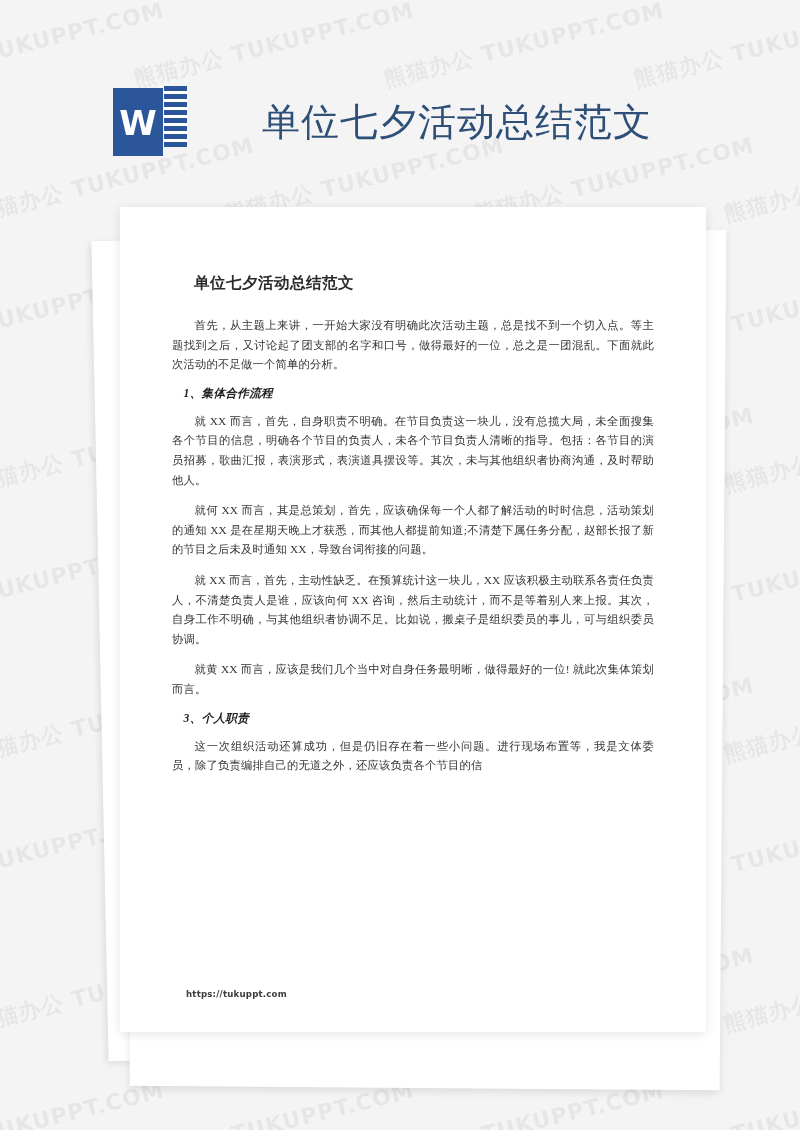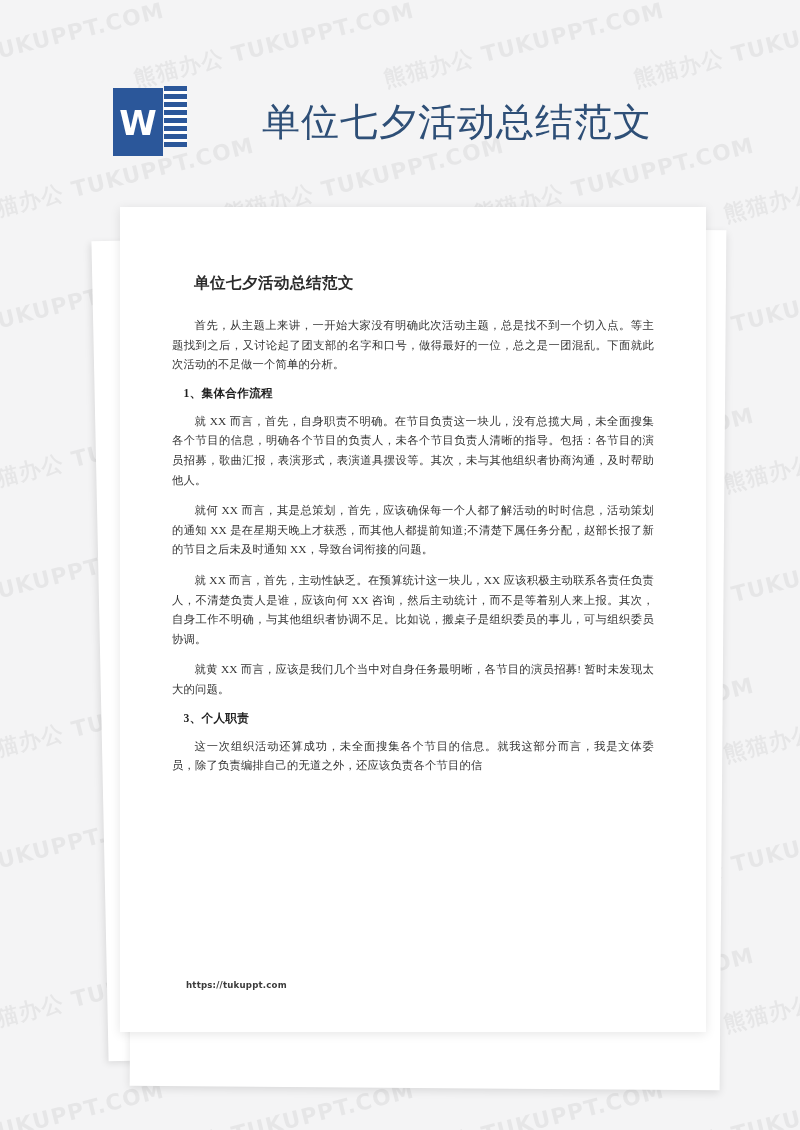--- a/index.html
+++ b/index.html
@@ -138,25 +138,26 @@
     letter-spacing: 0.2px;
   }
   .heading {
     font-family: "Liberation Serif", "DejaVu Serif", serif;
     font-size: 11.6px;
     font-weight: 700;
     color: #1f1f1f;
     text-indent: 1em;
     margin: 0 0 11px 0;
     letter-spacing: 0.3px;
+    font-style: italic;
   }
   .footer-url {
     position: absolute;
     left: 66px;
-    bottom: 42px;
+    bottom: 33px;
     font-family: "DejaVu Sans", "Liberation Sans", sans-serif;
     font-size: 8.6px;
     font-weight: 700;
     color: #3b3b3b;
     letter-spacing: 0.2px;
   }
 </style>
 </head>
 <body style="background: rgb(244, 244, 245);">
 
@@ -167,23 +168,23 @@
 
   <div class="sheet sheet-main">
     <div class="page-inner">
       <div class="doc-title">单位七夕活动总结范文</div>
       <div id="doc-blocks">
           <div class="para">首先，从主题上来讲，一开始大家没有明确此次活动主题，总是找不到一个切入点。等主题找到之后，又讨论起了团支部的名字和口号，做得最好的一位，总之是一团混乱。下面就此次活动的不足做一个简单的分析。</div>
           <div class="heading">1、集体合作流程</div>
           <div class="para">就 XX 而言，首先，自身职责不明确。在节目负责这一块儿，没有总揽大局，未全面搜集各个节目的信息，明确各个节目的负责人，未各个节目负责人清晰的指导。包括：各节目的演员招募，歌曲汇报，表演形式，表演道具摆设等。其次，未与其他组织者协商沟通，及时帮助他人。</div>
           <div class="para">就何 XX 而言，其是总策划，首先，应该确保每一个人都了解活动的时时信息，活动策划的通知 XX 是在星期天晚上才获悉，而其他人都提前知道;不清楚下属任务分配，赵部长报了新的节目之后未及时通知 XX，导致台词衔接的问题。</div>
           <div class="para">就 XX 而言，首先，主动性缺乏。在预算统计这一块儿，XX 应该积极主动联系各责任负责人，不清楚负责人是谁，应该向何 XX 咨询，然后主动统计，而不是等着别人来上报。其次，自身工作不明确，与其他组织者协调不足。比如说，搬桌子是组织委员的事儿，可与组织委员协调。</div>
-          <div class="para">就黄 XX 而言，应该是我们几个当中对自身任务最明晰，各节目的演员招募! 暂时未发现太大的问题。</div>
+          <div class="para">就黄 XX 而言，应该是我们几个当中对自身任务最明晰，做得最好的一位! 就此次集体策划而言。</div>
           <div class="heading">3、个人职责</div>
-          <div class="para">这一次组织活动还算成功，未全面搜集各个节目的信息。就我这部分而言，我是文体委员，除了负责编排自己的无道之外，还应该负责各个节目的信</div>
+          <div class="para">这一次组织活动还算成功，但是仍旧存在着一些小问题。进行现场布置等，我是文体委员，除了负责编排自己的无道之外，还应该负责各个节目的信</div>
         </div>
     </div>
     <div class="footer-url">https://tukuppt.com</div>
   </div>
 
 </div>
 
 <div class="wm-layer" id="wm-layer">
     <div class="wm" style="left: -120px; top: 30px; font-size: 22px; color: rgba(0, 0, 0, 0.055);">熊猫办公 TUKUPPT.COM</div>
     <div class="wm" style="left: 130px; top: 30px; font-size: 22px; color: rgba(0, 0, 0, 0.055);">熊猫办公 TUKUPPT.COM</div>

